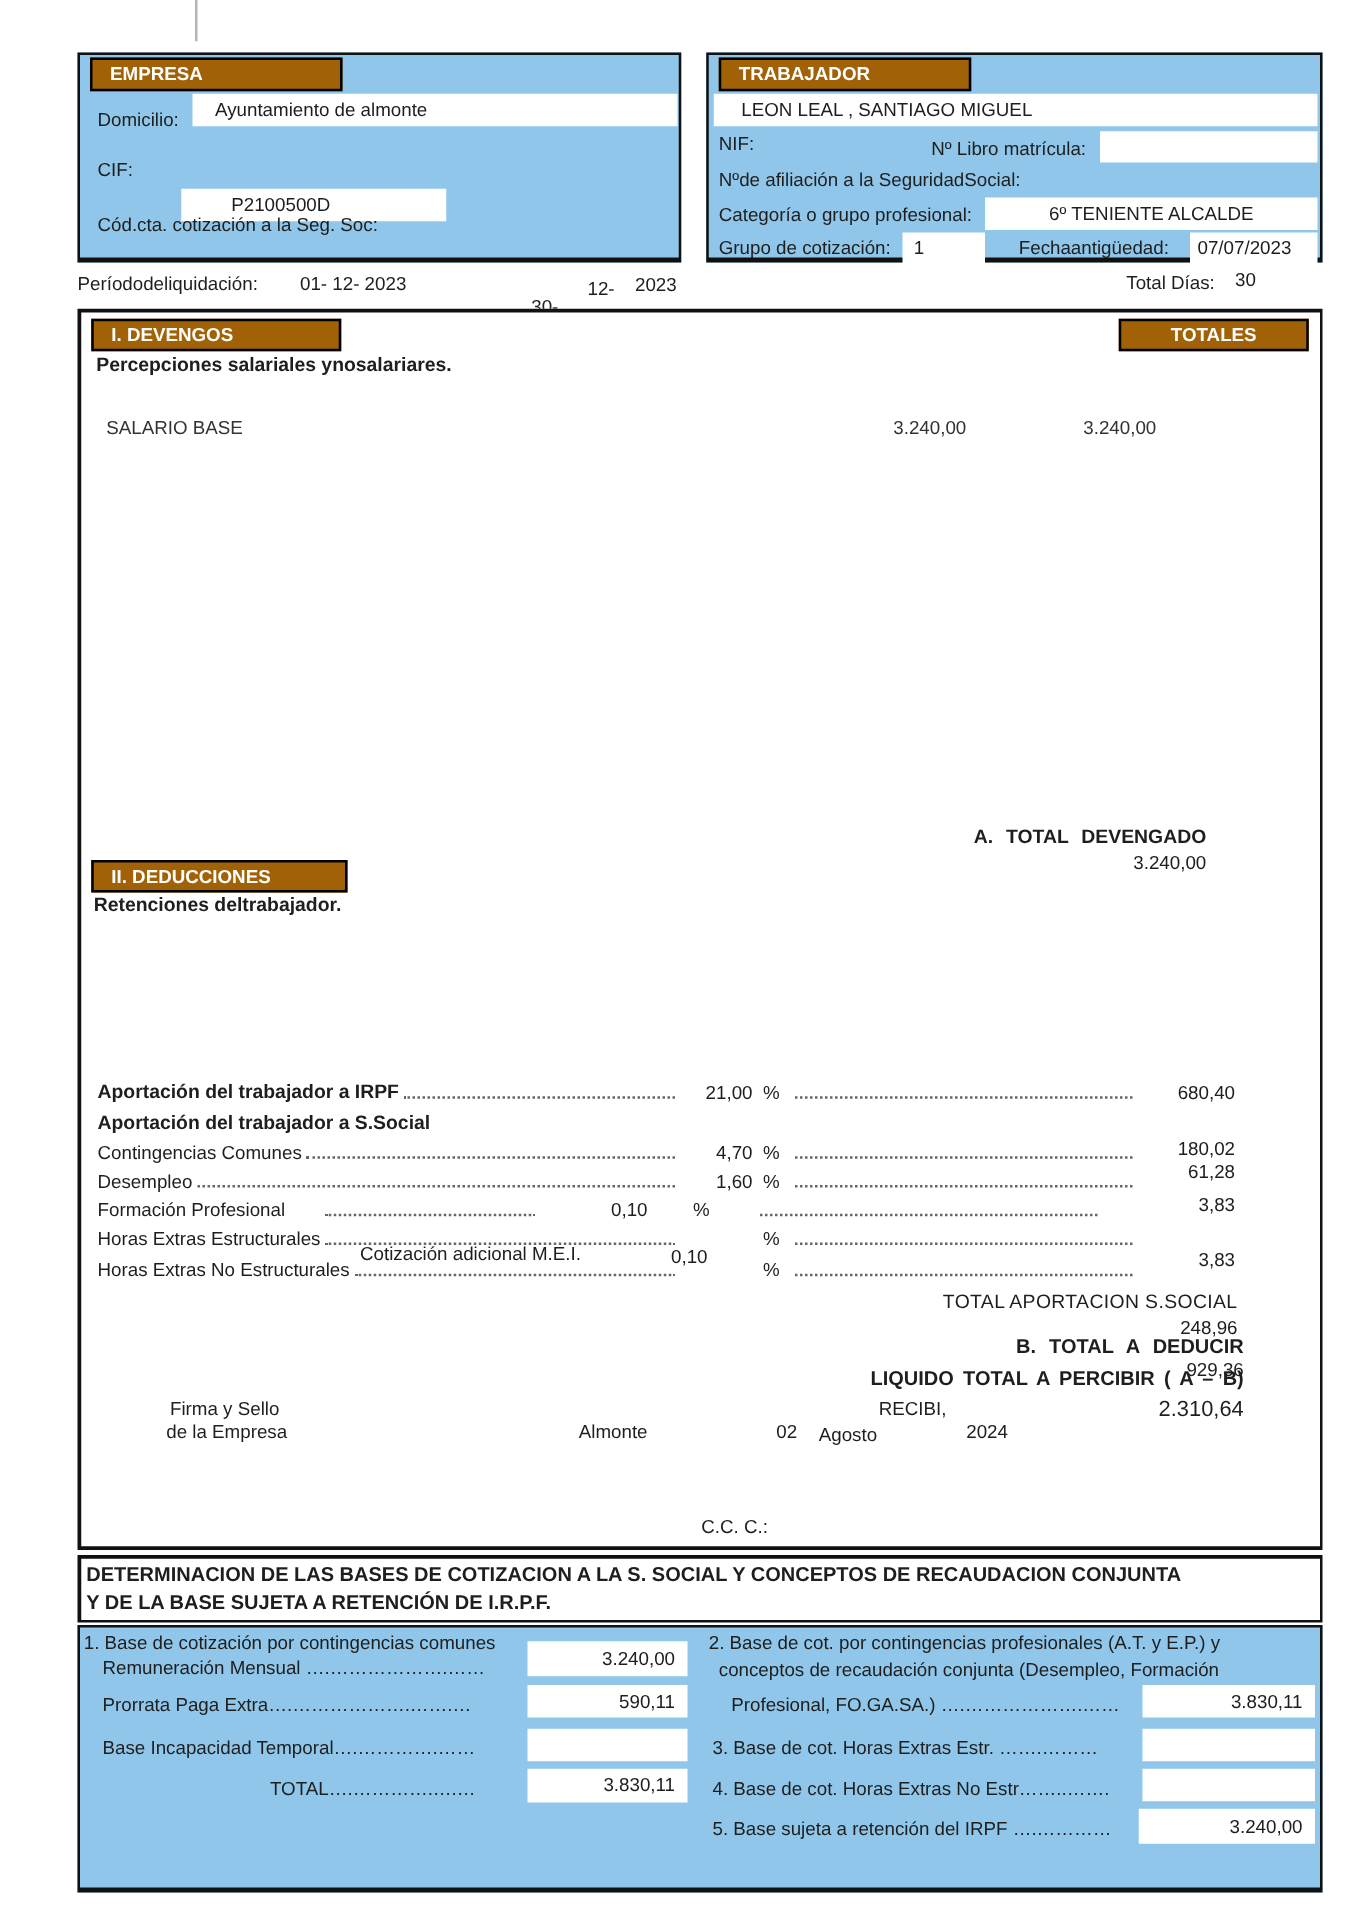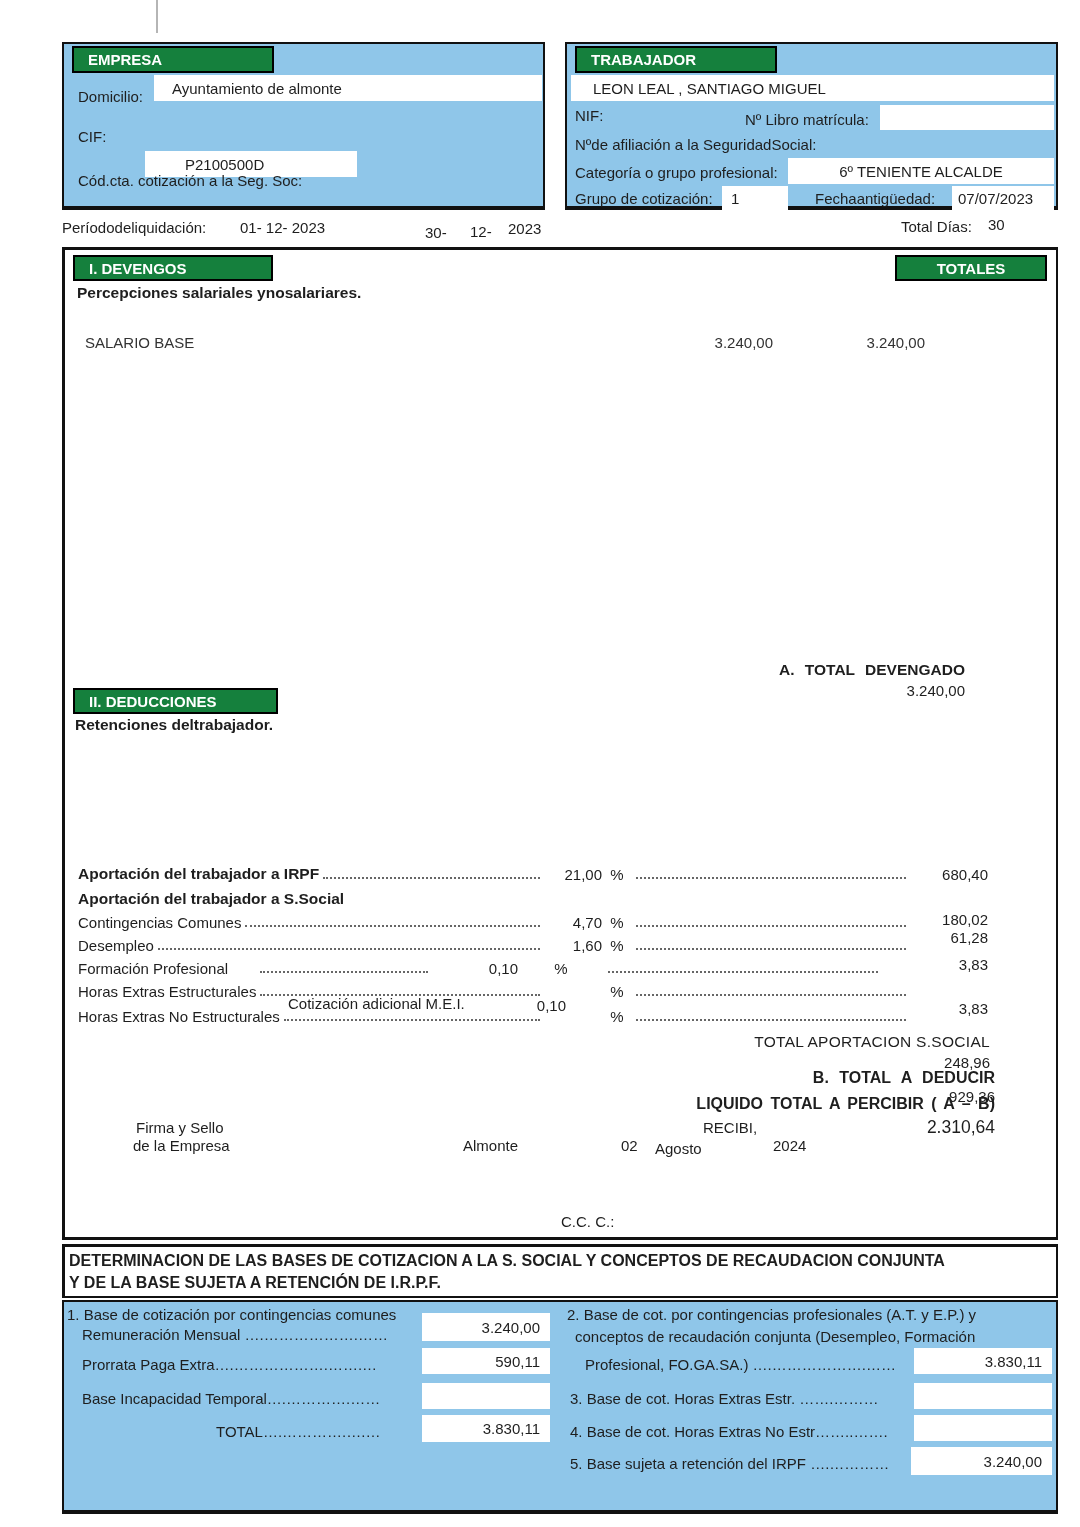--- a/index.html
+++ b/index.html
@@ -1,21 +1,21 @@
 <!DOCTYPE html>
 <html><head>
 <meta charset="utf-8">
 <style>
   html,body{margin:0;padding:0;background:#fff;}
   #page{position:relative;width:1080px;height:1527px;background:#ffffff;
         font-family:"Liberation Sans", sans-serif;color:#1e1e1e;overflow:hidden;}
   .abs{position:absolute;}
   .lbl{font-size:15px;white-space:nowrap;color:#1e1e1e;}
   .b{font-weight:bold;}
-  .hdr{position:absolute;background:#15803d;border:2px solid #000;box-sizing:border-box;
+  .hdr{position:absolute;background:#a16207;border:2px solid #000;box-sizing:border-box;
        color:#fff;font-weight:bold;font-size:15px;padding:3px 4px 3px 14px;white-space:nowrap;}
   .bluebox{position:absolute;background:#8fc6e9;border:2px solid #111;box-sizing:border-box;}
   .mainbox{position:absolute;background:#fff;border:2px solid #111;box-sizing:border-box;}
   .wfield{position:absolute;background:#fff;font-size:15px;display:flex;align-items:center;
           box-sizing:border-box;white-space:nowrap;}
   .wfield.right{justify-content:flex-end;padding-right:10px;}
   .wfield.center{justify-content:center;}
   .ded-row{position:absolute;left:13px;width:910px;display:flex;align-items:flex-end;font-size:15px;}
   .ded-label{white-space:nowrap;}
   .ded-leader{flex:1;border-bottom:2px dotted #666;margin:0 4px 4px 4px;min-width:10px;}
@@ -67,21 +67,21 @@
         <span>1</span>
       </div>
     <span class="abs lbl" style="left:248px;top:146px;">Fechaantigüedad:</span>
     <div class="wfield" style="left:385px;top:142px;width:102px;height:25px;padding-left:6px;">
         <span>07/07/2023</span>
       </div>
   </div>
 
   <span class="abs lbl" style="left:62px;top:219px;">Períododeliquidación:</span>
   <span class="abs lbl" style="left:240px;top:219px;">01- 12- 2023</span>
-  <span class="abs lbl" style="left:425px;top:224px;">30-</span>
+  <span class="abs lbl" style="left:425px;top:237px;">30-</span>
   <span class="abs lbl" style="left:470px;top:223px;">12-</span>
   <span class="abs lbl" style="left:508px;top:220px;">2023</span>
   <span class="abs lbl" style="left:901px;top:218px;">Total Días:</span>
   <span class="abs lbl" style="left:988px;top:216px;">30</span>
 
   <div class="mainbox" style="left:62px;top:247px;width:996px;height:993px;border-width:3px 2px 3px 3px;">
 
     <div class="hdr" style="left:8px;top:5px;width:200px;height:26px;"><span>I. DEVENGOS</span></div>
     <div class="hdr" style="left:830px;top:5px;width:152px;height:26px;text-align:center;padding-left:4px;"><span>TOTALES</span></div>
 

